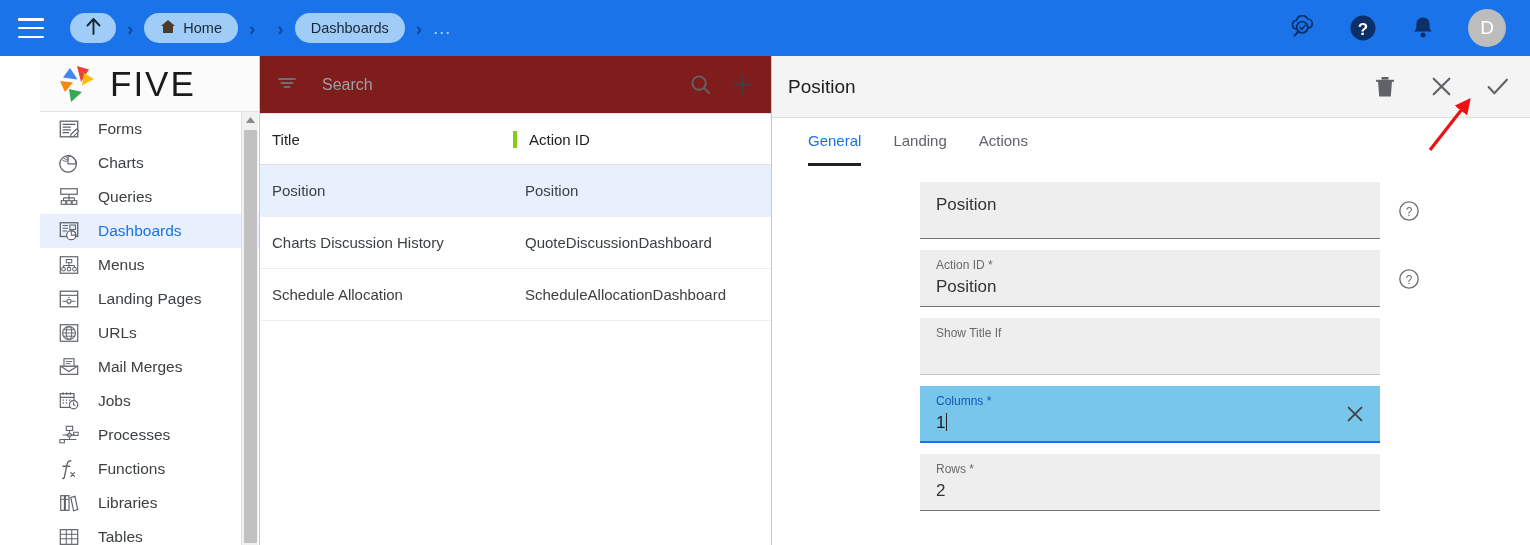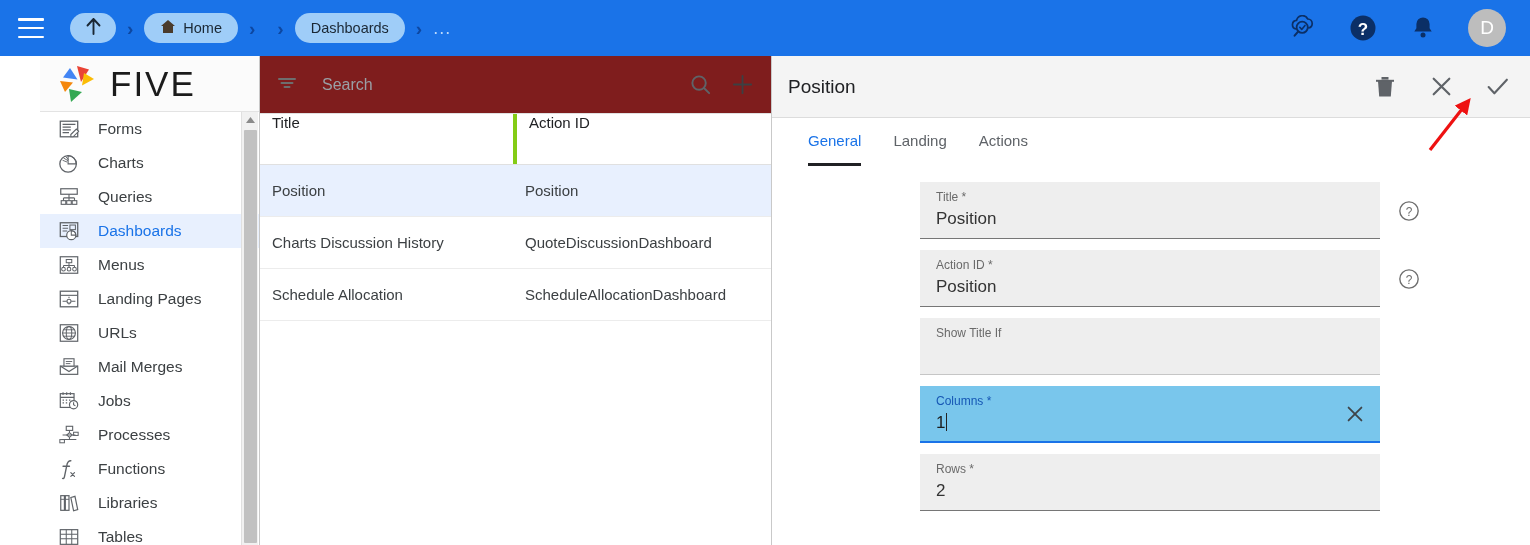--- a/index.html
+++ b/index.html
@@ -53,21 +53,21 @@
   .sbar { position:absolute; right: 1px; top: 56px; bottom:0; width: 17px; background:#f1f1f1; border-left:1px solid #e0e0e0;}
   .sbar .btn { height: 16px; display:flex; align-items:center; justify-content:center; }
   .sbar .thumb { position:absolute; top: 18px; bottom: 2px; left: 2px; width: 13px; background:#c1c1c1; border-radius: 1px;}
 
   
   .listpanel { width: 512px; flex:0 0 512px; border-right: 1px solid #c9c9c9; display:flex; flex-direction:column; background:#fff;}
   .searchbar { height: 58px; flex:0 0 58px; background:#7f1d1d; display:flex; align-items:center; padding: 0 14px 0 16px; border-bottom: 1px solid #e0e0e0;}
   .searchbar .ph { color:#9aa0a6; font-size: 16px; margin-left: 24px; flex:1; }
   .searchbar .act { margin-left: 12px; cursor:pointer; width:30px;height:30px;display:flex;align-items:center;justify-content:center;}
 
-  .thead { height: 51px; display:flex; border-bottom:1px solid #e0e0e0; font-size: 15px; color:#202124; }
+  .thead { height: 51px; display:flex; align-items:center; border-bottom:1px solid #e0e0e0; font-size: 15px; color:#202124; }
   .th { padding-left: 12px; position:relative; }
   .th.c1 { width: 253px; }
   .th.c2 { flex:1; border-left: 4px solid #84cc16; }
   .trow { height: 52px; display:flex; align-items:center; border-bottom:1px solid #ececec; font-size: 15px; color:#3c4043; cursor:pointer;}
   .trow.sel { background:#e8f0fe; }
   .td { padding-left: 12px; }
   .td.c1 { width: 253px; }
   .td.c2 { flex:1; }
 
   
@@ -401,21 +401,20 @@
 
       <div class="tabs">
         <div class="tab active"><span>General</span></div>
         <div class="tab"><span>Landing</span></div>
         <div class="tab"><span>Actions</span></div>
       </div>
 
       <div class="form">
         <div class="frow">
           <div class="field">
-            <div class="lab">Title *</div>
             <div class="val">Position</div>
           </div>
           <span class="qmark">
             <svg width="22" height="22" viewBox="0 0 24 24">
                 <circle cx="12" cy="12" r="10" fill="none" stroke="#6e6e6e" stroke-width="1.5"></circle>
                 <text x="12" y="17" font-size="13" font-family="Liberation Sans, sans-serif" fill="#6e6e6e" text-anchor="middle">?</text>
               </svg>
           </span>
         </div>
 

